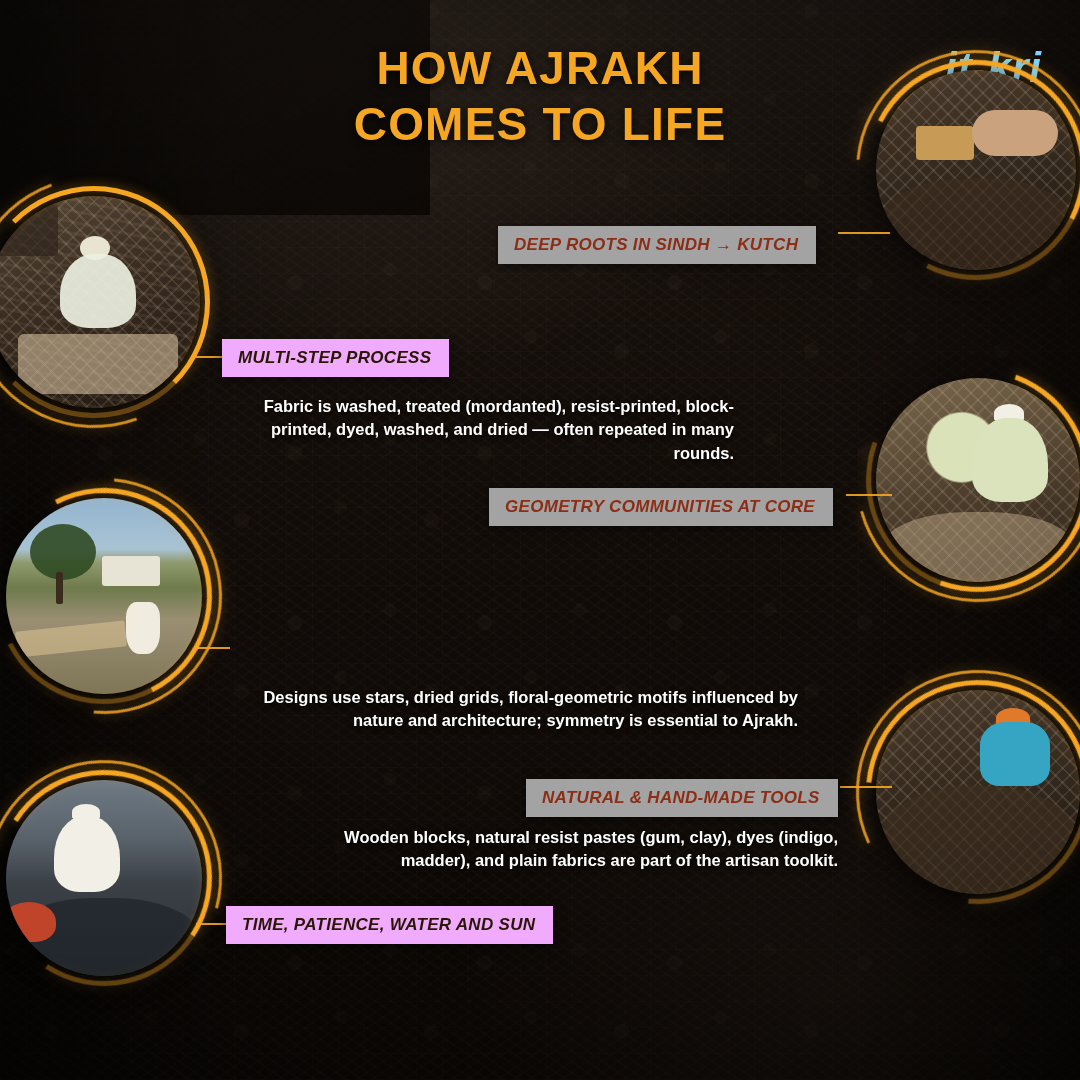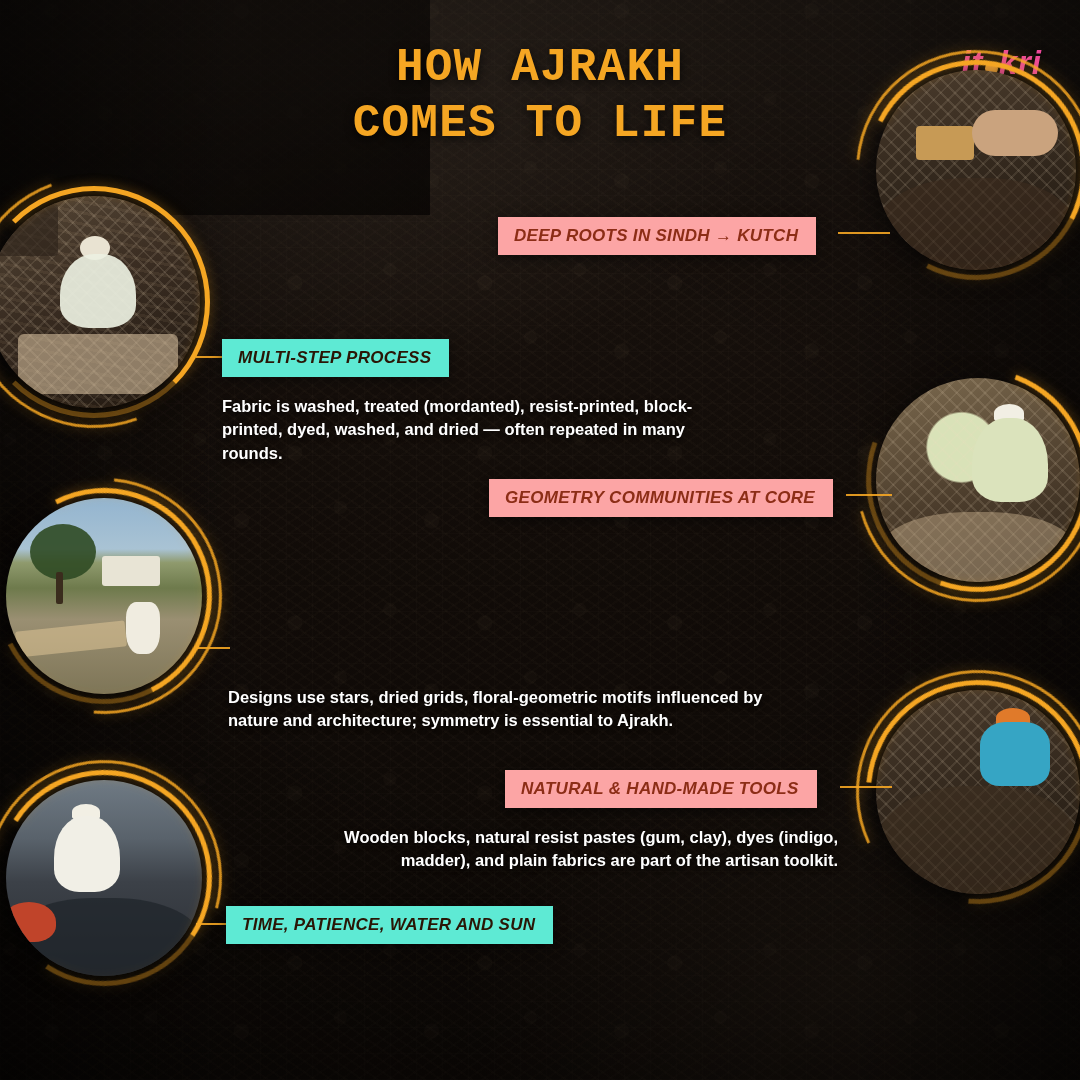--- a/index.html
+++ b/index.html
@@ -60,29 +60,28 @@
   
   .title {
     position: absolute; top: 40px; left: 0; width: 1080px;
     text-align: center;
     color: #F5A623;
     font-weight: 800;
     font-size: 46px;
     letter-spacing: 1.2px;
     line-height: 1.22;
     text-shadow: 0 3px 10px rgba(0,0,0,.75);
-    font-family: Liberation Mono, monospace;
   }
   .title .l2 { display: block; }
 
   
   .logo {
     position: absolute; right: 38px; top: 44px;
-    color: #ec4899;
-    font-size: 33px;
+    color: #7dd3fc;
+    font-size: 42px;
     font-weight: 700;
     letter-spacing: 1px;
     font-style: italic;
     text-shadow: 0 2px 6px rgba(0,0,0,.8);
   }
   .logo .dot {
     display: inline-block; width: 13px; height: 13px;
     background: #F2A43A; border-radius: 50%;
     margin: 0 1px -1px 1px;
   }
@@ -155,33 +154,33 @@
   .band {
     position: absolute;
     padding: 9px 18px 9px 16px;
     font-weight: 800;
     font-style: italic;
     font-size: 17px;
     letter-spacing: .3px;
     white-space: nowrap;
     box-shadow: 0 3px 10px rgba(0,0,0,.5);
   }
-  .band.light { background: #fca5a5; color: #8C2D16; }
-  .band.amber { background: #5eead4; color: #2A1606; }
+  .band.light { background: #a3a3a3; color: #8C2D16; margin-top: 9px; }
+  .band.amber { background: #f0abfc; color: #2A1606; }
 
   .para {
     position: absolute;
     color: #FFFFFF;
     font-size: 16.5px;
     font-weight: 700;
     line-height: 1.42;
     text-shadow: 0 2px 6px rgba(0,0,0,.85);
   }
   .para.right { text-align: right; }
-  .para.left { text-align: left; }
+  .para.left { text-align: right; }
 
   
   .conn {
     position: absolute;
     height: 2px;
     background: #F5A623;
     opacity: .9;
   }
 </style>
 </head>
@@ -280,21 +279,21 @@
   </div>
 
   <div class="band light" style="left:489px; top:479px;">
     <span>GEOMETRY COMMUNITIES AT CORE</span>
   </div>
 
   <div class="para left" style="left:228px; top:686px; width:570px;">
     <span>Designs use stars, dried grids, floral-geometric motifs influenced by nature and architecture; symmetry is essential to Ajrakh.</span>
   </div>
 
-  <div class="band light" style="left:505px; top:770px;">
+  <div class="band light" style="left:526px; top:770px;">
     <span>NATURAL &amp; HAND-MADE TOOLS</span>
   </div>
   <div class="para right" style="left:306px; top:826px; width:532px;">
     <span>Wooden blocks, natural resist pastes (gum, clay), dyes (indigo, madder), and plain fabrics are part of the artisan toolkit.</span>
   </div>
 
   <div class="band amber" style="left:226px; top:906px;text-align:right;">
     <span>TIME, PATIENCE, WATER AND SUN</span>
   </div>
 

